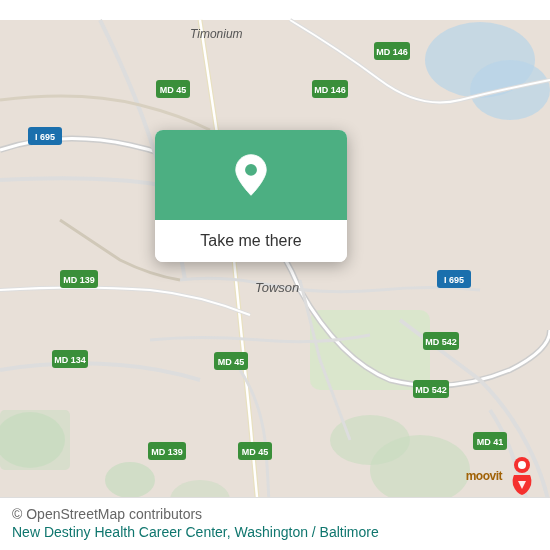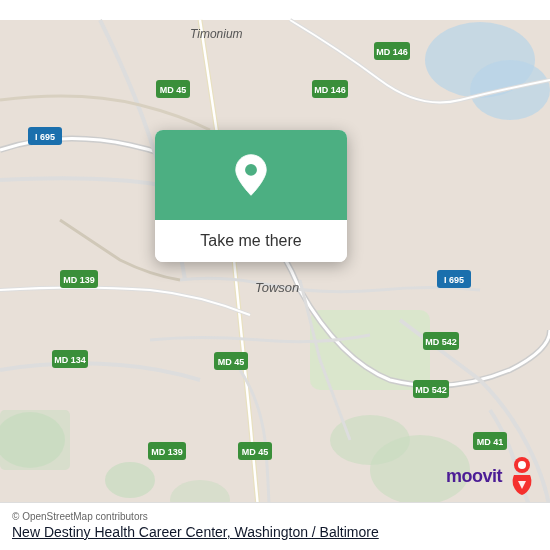--- a/index.html
+++ b/index.html
@@ -33,30 +33,29 @@
       position: absolute;
       bottom: 0;
       left: 0;
       right: 0;
       background: white;
       padding: 8px 12px 10px 12px;
       border-top: 1px solid #ddd;
     }
 
     #attribution {
-      font-size: 10px;
+      font-size: 14px;
       color: #666;
       margin-bottom: 2px;
     }
 
     #place-name {
       font-size: 14px;
       font-weight: 500;
-      color: #0f172a;
-      text-decoration: underline;
+      color: #0f766e;
     }
 
     
     #popup-card {
       position: absolute;
       top: 130px;
       left: 155px;
       width: 192px;
       background: white;
       border-radius: 8px;
@@ -99,23 +98,23 @@
     #moovit-logo {
       position: absolute;
       bottom: 55px;
       right: 12px;
       display: flex;
       align-items: center;
       gap: 4px;
     }
 
     #moovit-text {
-      font-size: 18px;
+      font-size: 12px;
       font-weight: 700;
-      color: #4c1d95;
+      color: #a16207;
       letter-spacing: -0.5px;
     }
 
     #moovit-icon {
       width: 32px;
       height: 38px;
     }
   </style>
 </head>
 <body>

